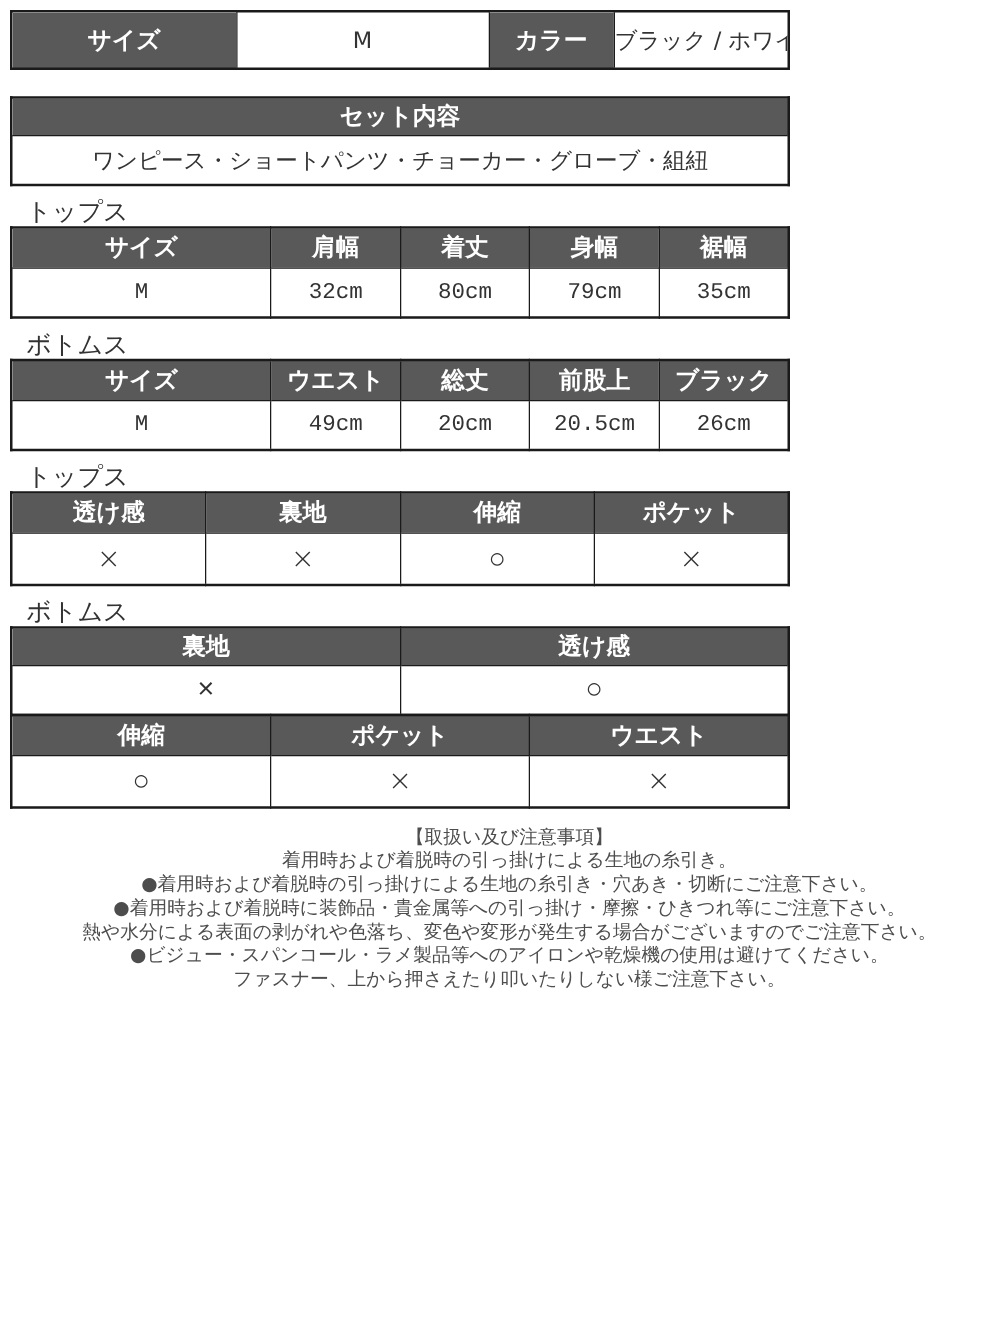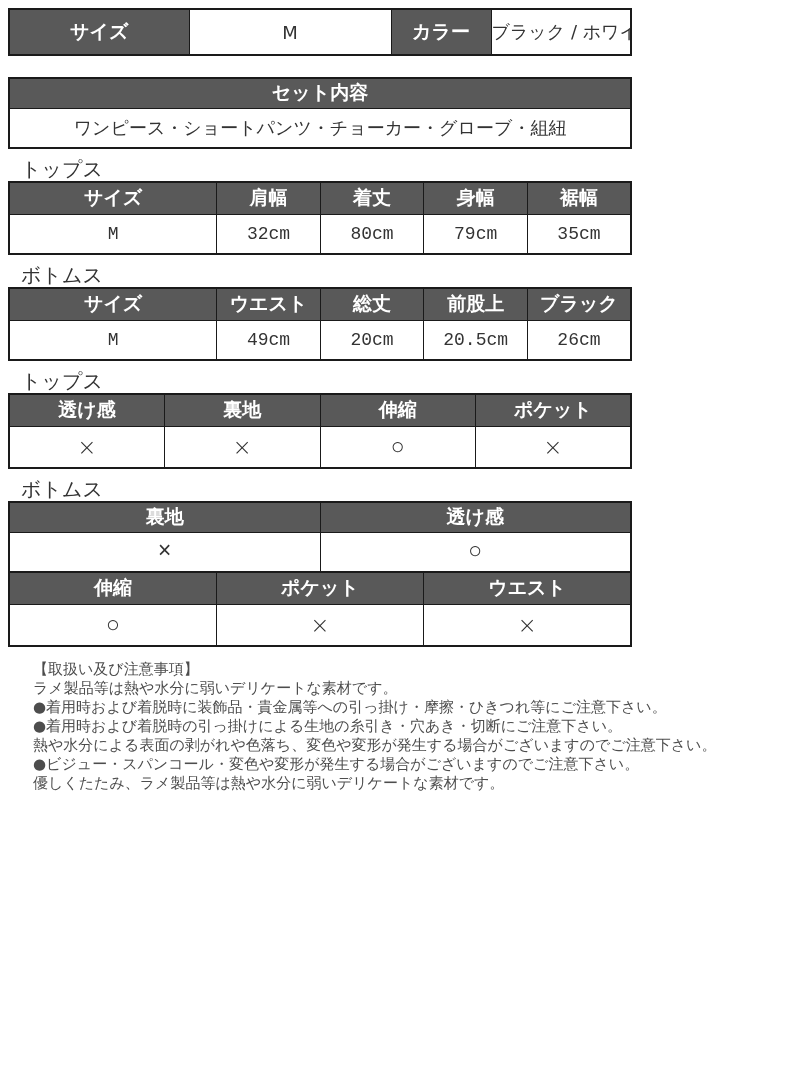--- a/index.html
+++ b/index.html
@@ -70,21 +70,21 @@
   .spec-c2 { width: 202px; }
   .spec-c3 { width: 100px; }
 
   .notes {
     margin-top: 13px;
     padding: 0 10px 0 25px;
     font-size: 15px;
     line-height: 19px;
     color: var(--notes-text);
   }
-  .notes div { white-space: nowrap; }
+  .notes div { white-space: nowrap; text-align: center; }
 </style>
 </head>
 <body>
 
 <div class="page">
 
   <table>
     <colgroup>
         <col class="spec-c1">
         <col class="spec-c2">
@@ -222,21 +222,21 @@
       <tr class="rdata42 sym">
         <td>○</td>
         <td>×</td>
         <td>×</td>
       </tr>
     </tbody>
   </table>
 
   <div class="notes">
     <div>【取扱い及び注意事項】</div>
-    <div>ラメ製品等は熱や水分に弱いデリケートな素材です。</div>
+    <div>着用時および着脱時の引っ掛けによる生地の糸引き。</div>
+    <div>●着用時および着脱時の引っ掛けによる生地の糸引き・穴あき・切断にご注意下さい。</div>
     <div>●着用時および着脱時に装飾品・貴金属等への引っ掛け・摩擦・ひきつれ等にご注意下さい。</div>
-    <div>●着用時および着脱時の引っ掛けによる生地の糸引き・穴あき・切断にご注意下さい。</div>
     <div>熱や水分による表面の剥がれや色落ち、変色や変形が発生する場合がございますのでご注意下さい。</div>
-    <div>●ビジュー・スパンコール・変色や変形が発生する場合がございますのでご注意下さい。</div>
-    <div>優しくたたみ、ラメ製品等は熱や水分に弱いデリケートな素材です。</div>
+    <div>●ビジュー・スパンコール・ラメ製品等へのアイロンや乾燥機の使用は避けてください。</div>
+    <div>ファスナー、上から押さえたり叩いたりしない様ご注意下さい。</div>
   </div>
 
 </div>
 
 </body></html>

